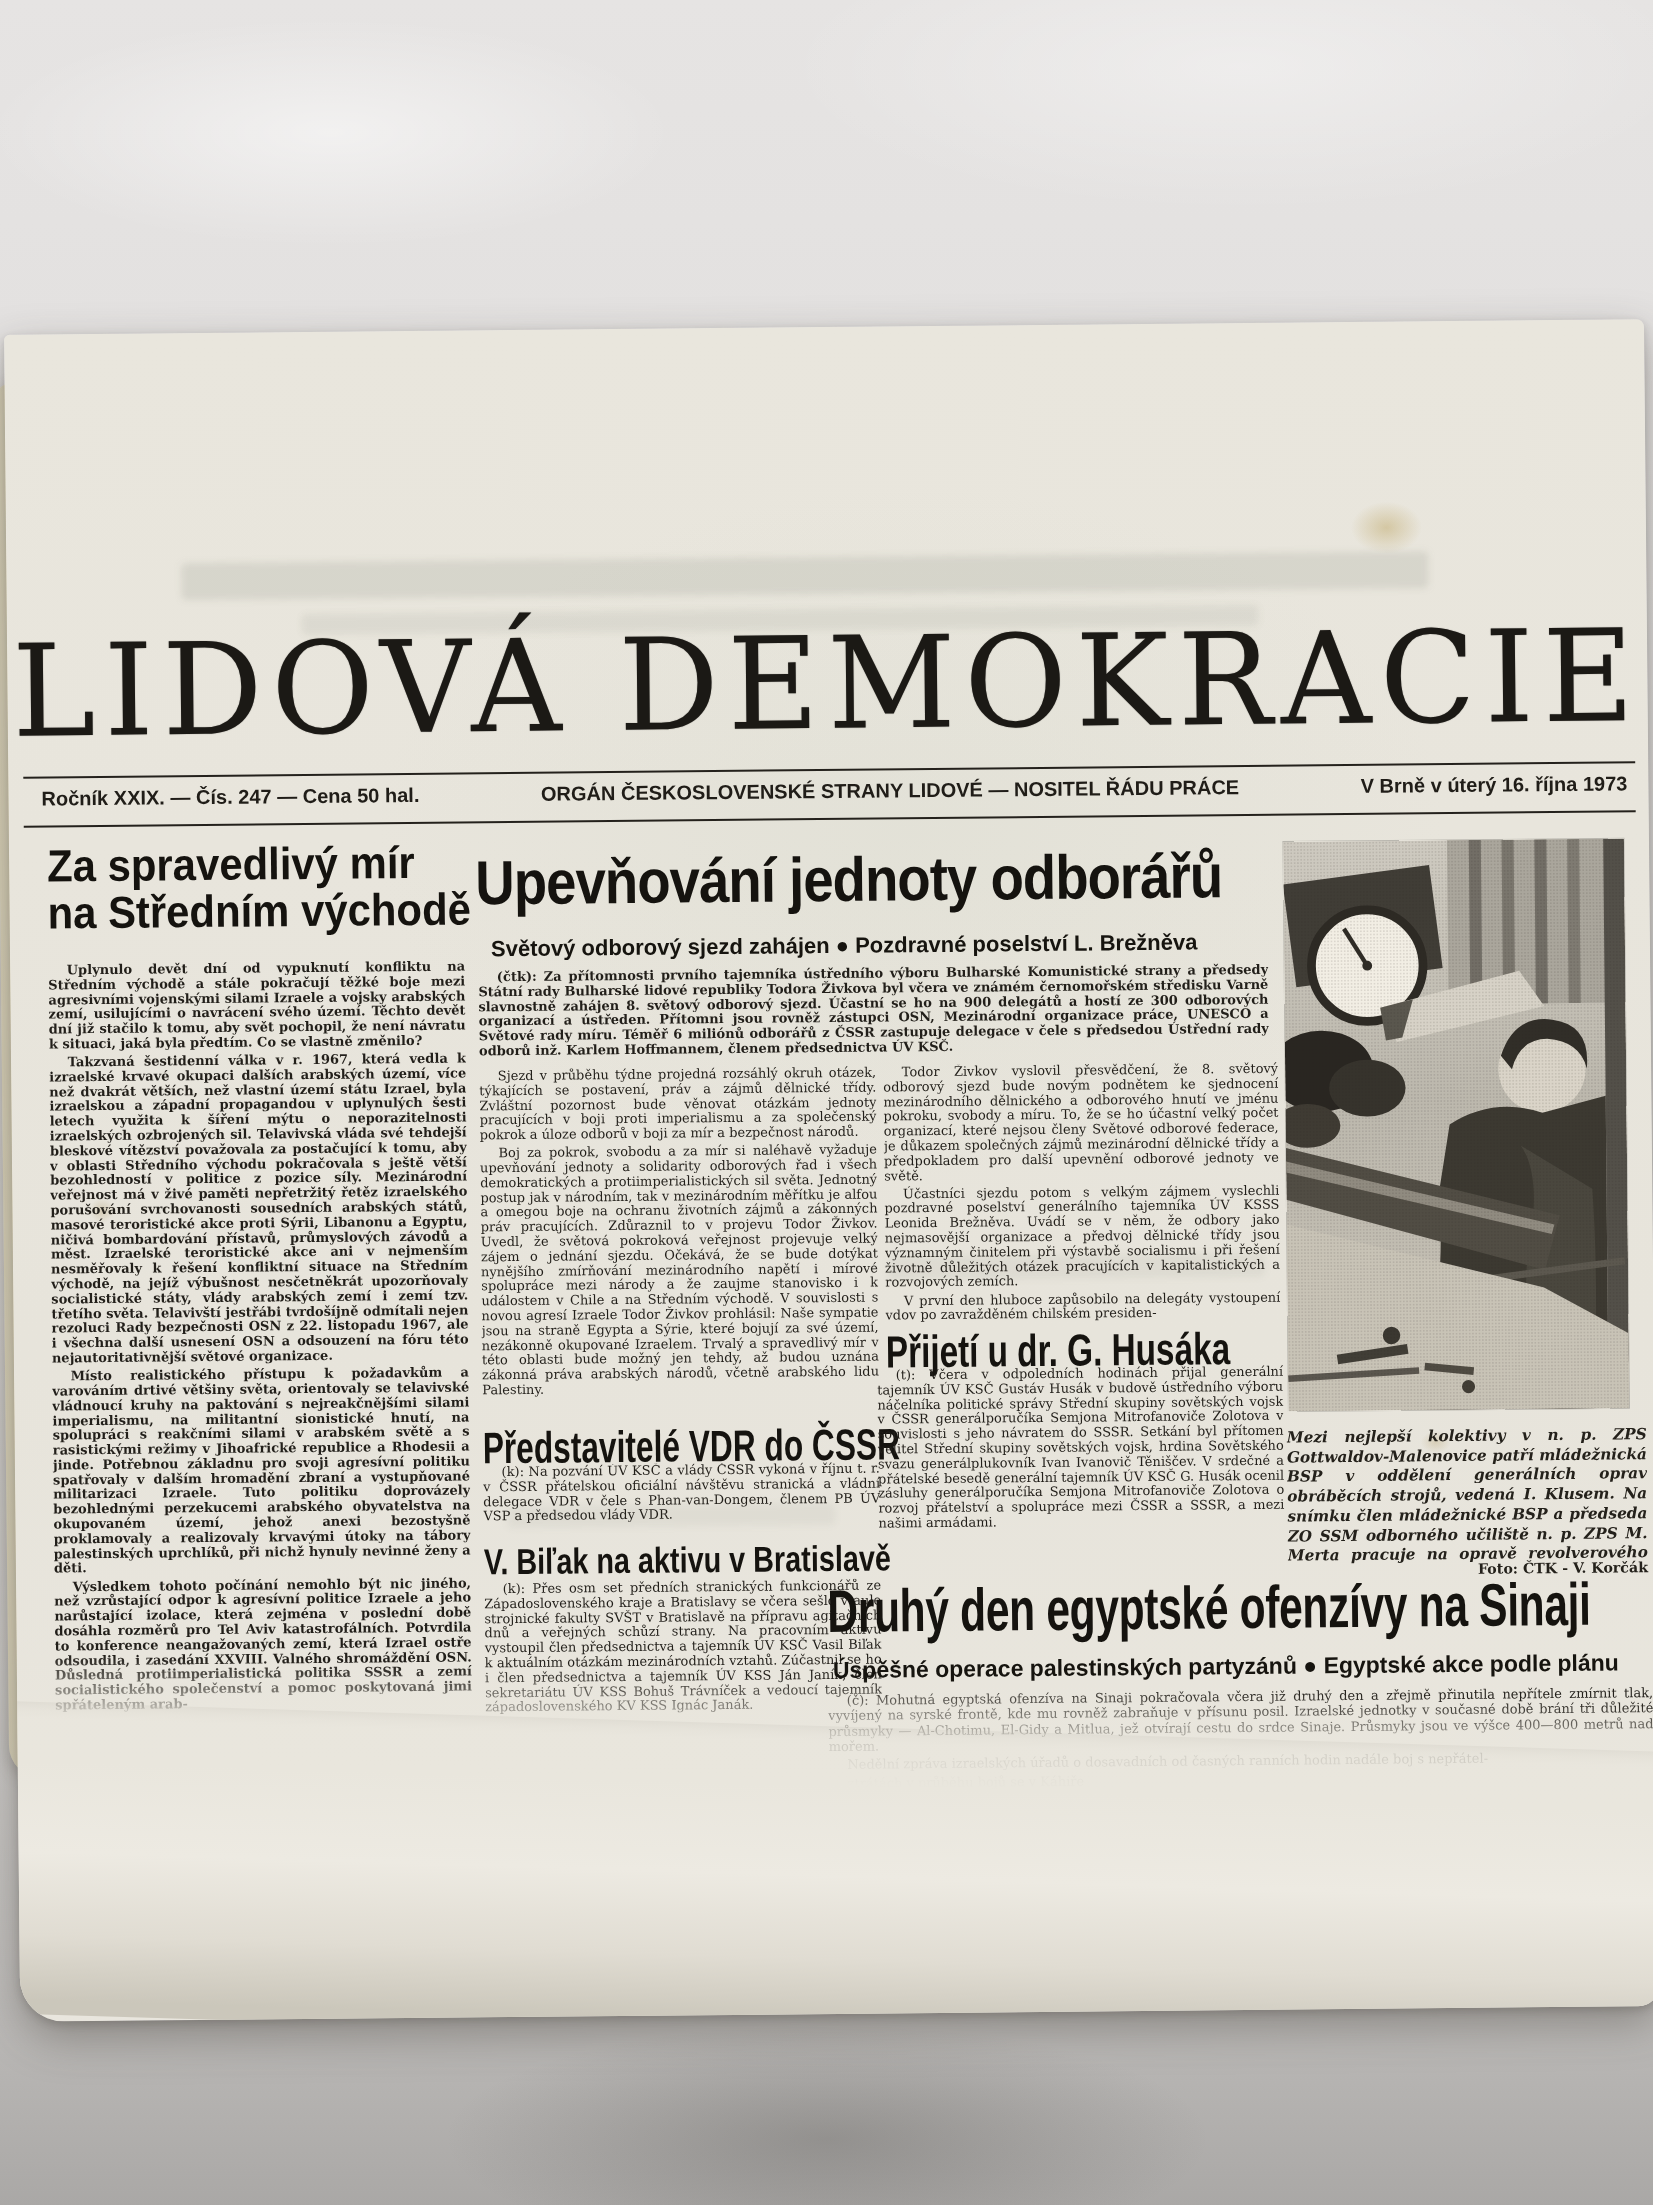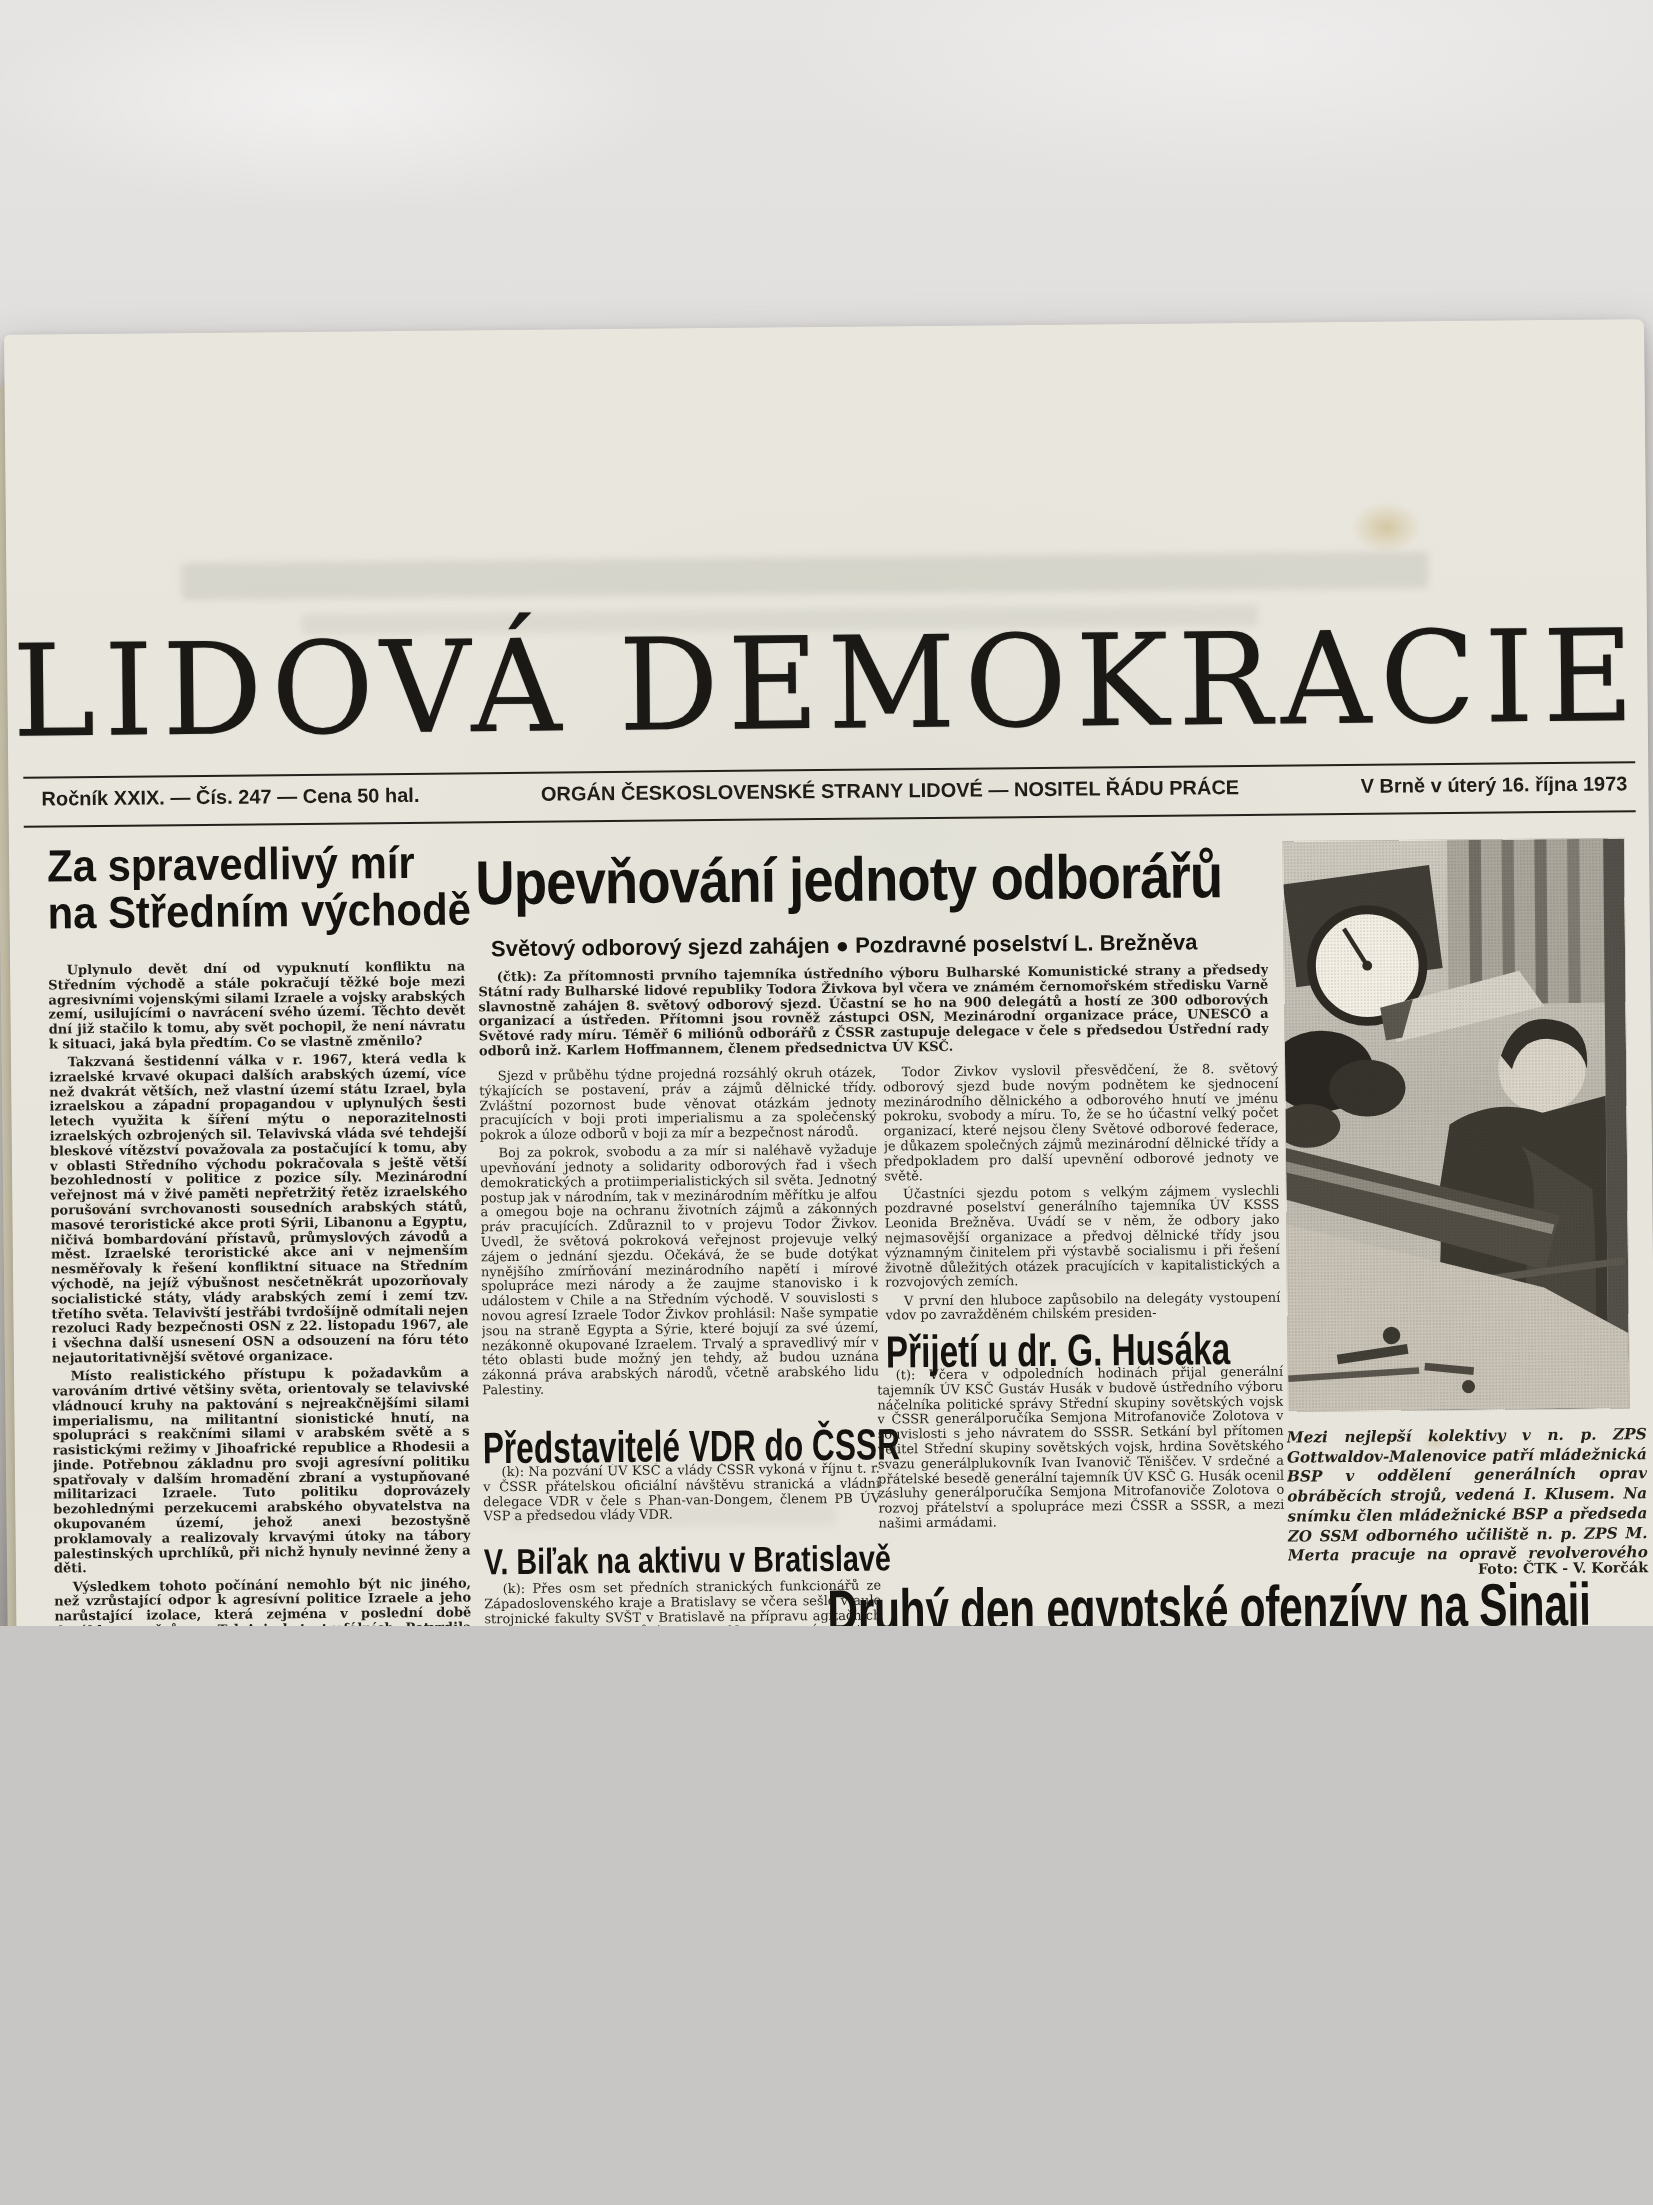--- a/index.html
+++ b/index.html
@@ -1,16 +1,16 @@
 <!DOCTYPE html>
 <html style="font-size:8.8px"><head>
 <meta charset="utf-8">
 <style>
   html,body{margin:0;padding:0;background:#c8c6c4;}
-  .shot{position:relative;width:1654px;height:1626px;overflow:hidden;
+  .shot{position:relative;width:1654px;height:2205px;overflow:hidden;
     background:linear-gradient(180deg,#e6e4e3 0%,#e0dedd 30%,#d8d6d4 55%,#cccac8 75%,#bebcba 90%,#aaa8a6 100%);
     font-family:"DejaVu Serif","Liberation Serif",serif;}
   .shot::before{content:"";position:absolute;inset:0;
     background:
       radial-gradient(492px 164px at 20% 6%,rgba(255,255,255,.5),transparent 70%),
       radial-gradient(656px 208px at 75% 3%,rgba(255,255,255,.35),transparent 70%),
       radial-gradient(547px 164px at 50% 97%,rgba(60,58,55,.25),transparent 70%);}
   .side-pages{position:absolute;left:2.2px;top:383px;width:60px;height:1395px;
     background:linear-gradient(90deg,#d9d2b9,#e9e3cc 60%,#e2dcc6);border-radius:16.4px 0 0 33px;
     transform:rotate(-.6deg);box-shadow:0 5.5px 16.4px rgba(70,65,55,.3);}

